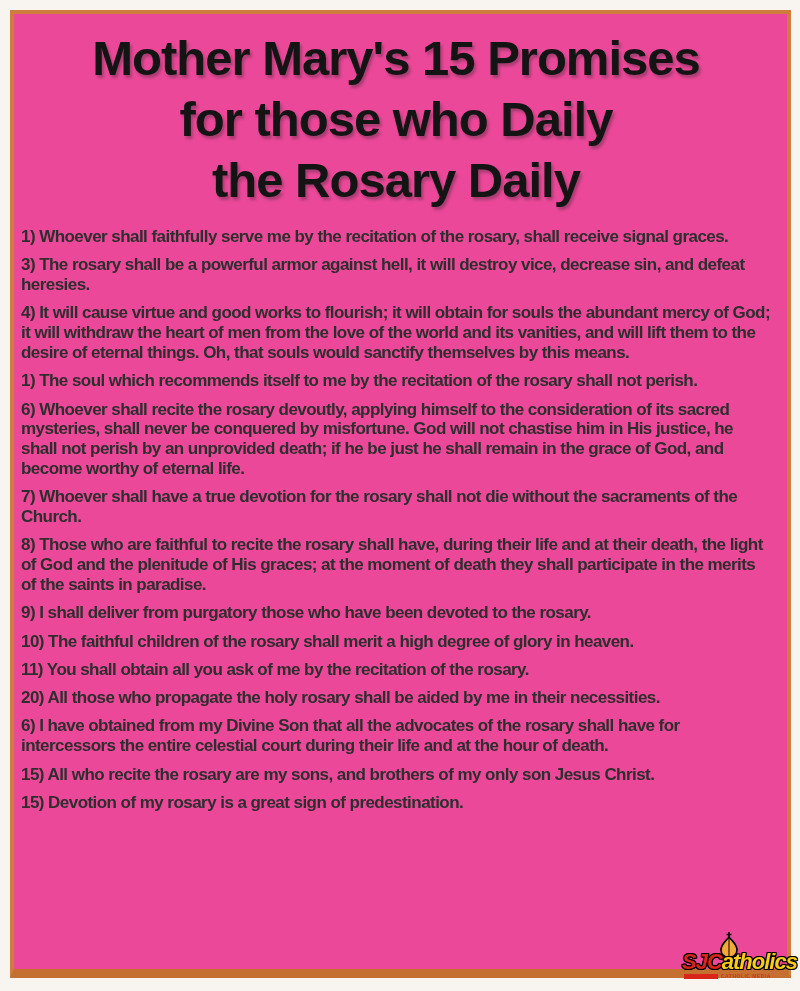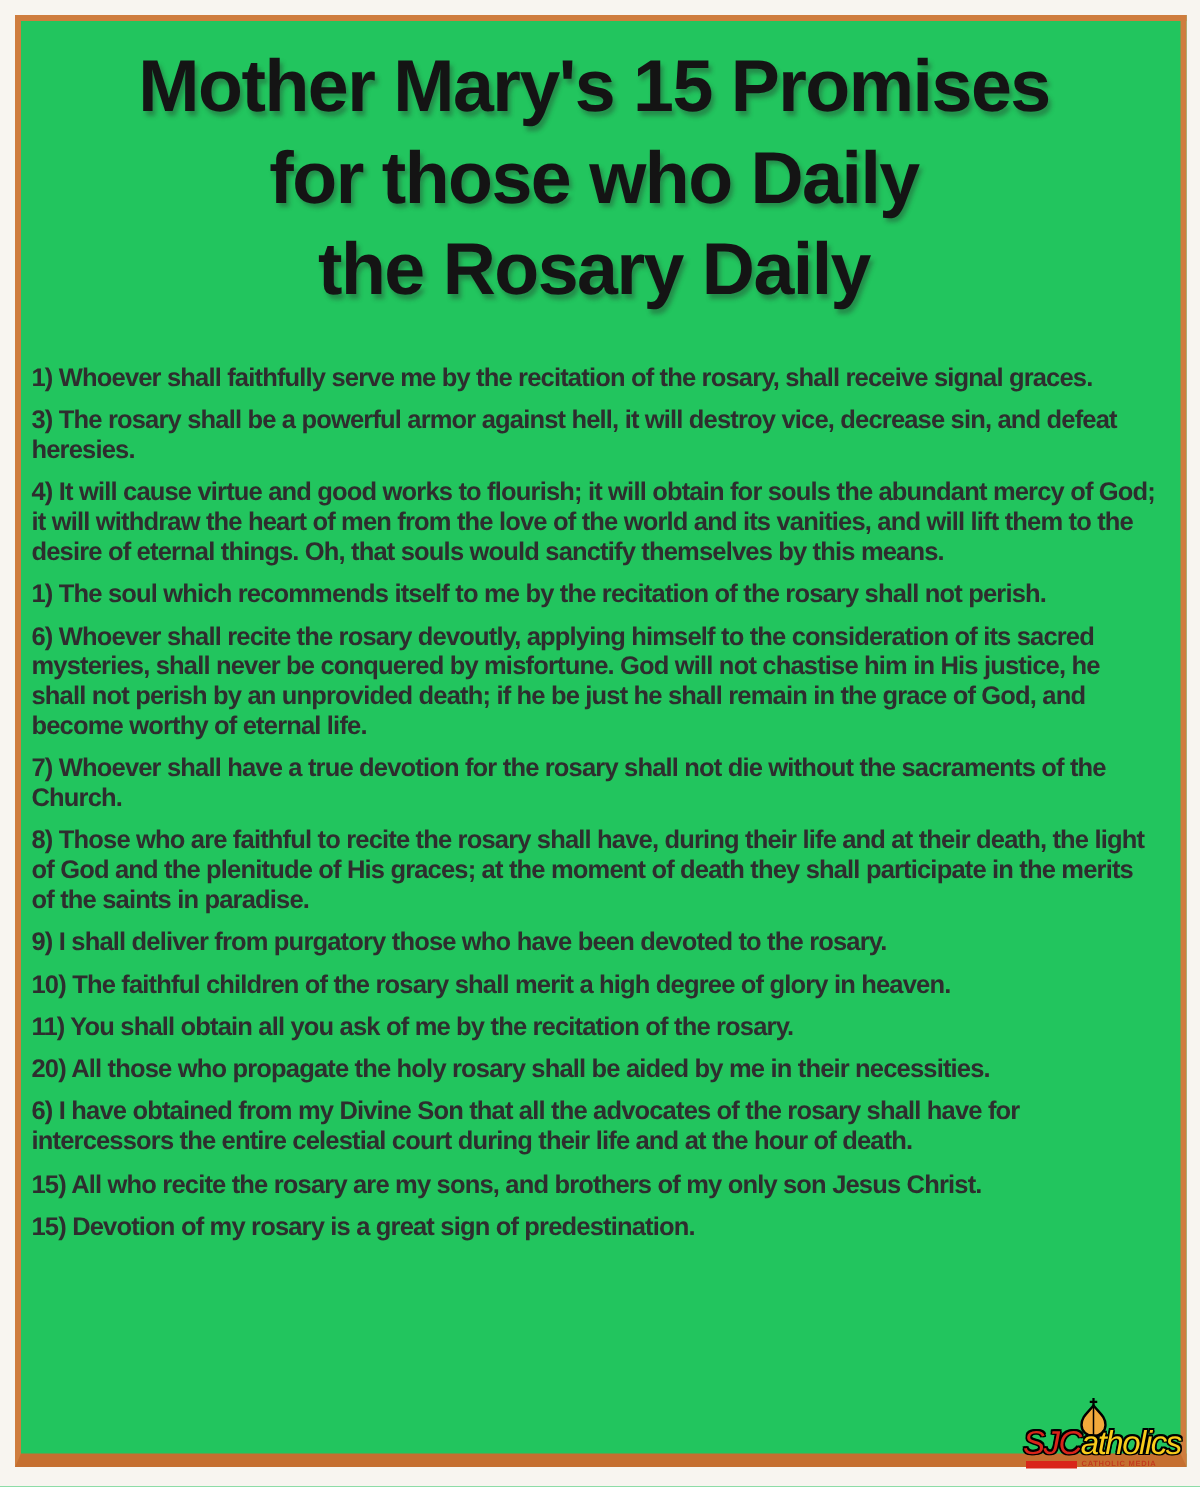--- a/index.html
+++ b/index.html
@@ -14,38 +14,38 @@
     overflow: hidden;
     font-family: "Liberation Sans", sans-serif;
   }
   .frame {
     position: absolute;
     left: 10px;
     top: 10px;
     right: 9px;
     bottom: 13px;
     box-sizing: border-box;
-    background: #22c55e;
+    background: #ec4899;
     border: 4px solid #cf7d3e;
     border-bottom-width: 9px;
     border-bottom-color: #c56f30;
     padding: 6px 16px 16px 7px;
   }
   .title {
     text-align: center;
     font-weight: 700;
     font-size: 49px;
     line-height: 61px;
     color: #141414;
     letter-spacing: -1px;
     margin-top: 8px;
     text-shadow: 2px 3px 3px rgba(40,40,40,0.35);
   }
   .promises {
-    margin-top: 31px;
+    margin-top: 16px;
   }
   .promises p {
     margin: 0 0 8.5px 0;
     font-weight: 700;
     font-size: 17px;
     line-height: 19.8px;
     letter-spacing: -0.55px;
     color: #2e2e2e;
   }
   
@@ -63,21 +63,21 @@
     top: -2px;
     width: 26px;
     height: 30px;
   }
   .logo-text {
     position: absolute;
     left: 0;
     top: 16px;
     white-space: nowrap;
     font-style: italic;
-    font-weight: 400;
+    font-weight: 700;
     font-size: 22px;
     letter-spacing: -1px;
   }
   .logo-text .lred {
     color: #d9251a;
     text-shadow: 1px 0 0 #000, -1px 0 0 #000, 0 1px 0 #000, 0 -1px 0 #000,
                  1px 1px 0 #000, -1px -1px 0 #000, 1px -1px 0 #000, -1px 1px 0 #000;
   }
   .logo-text .lyellow {
     color: #f8cc1b;

